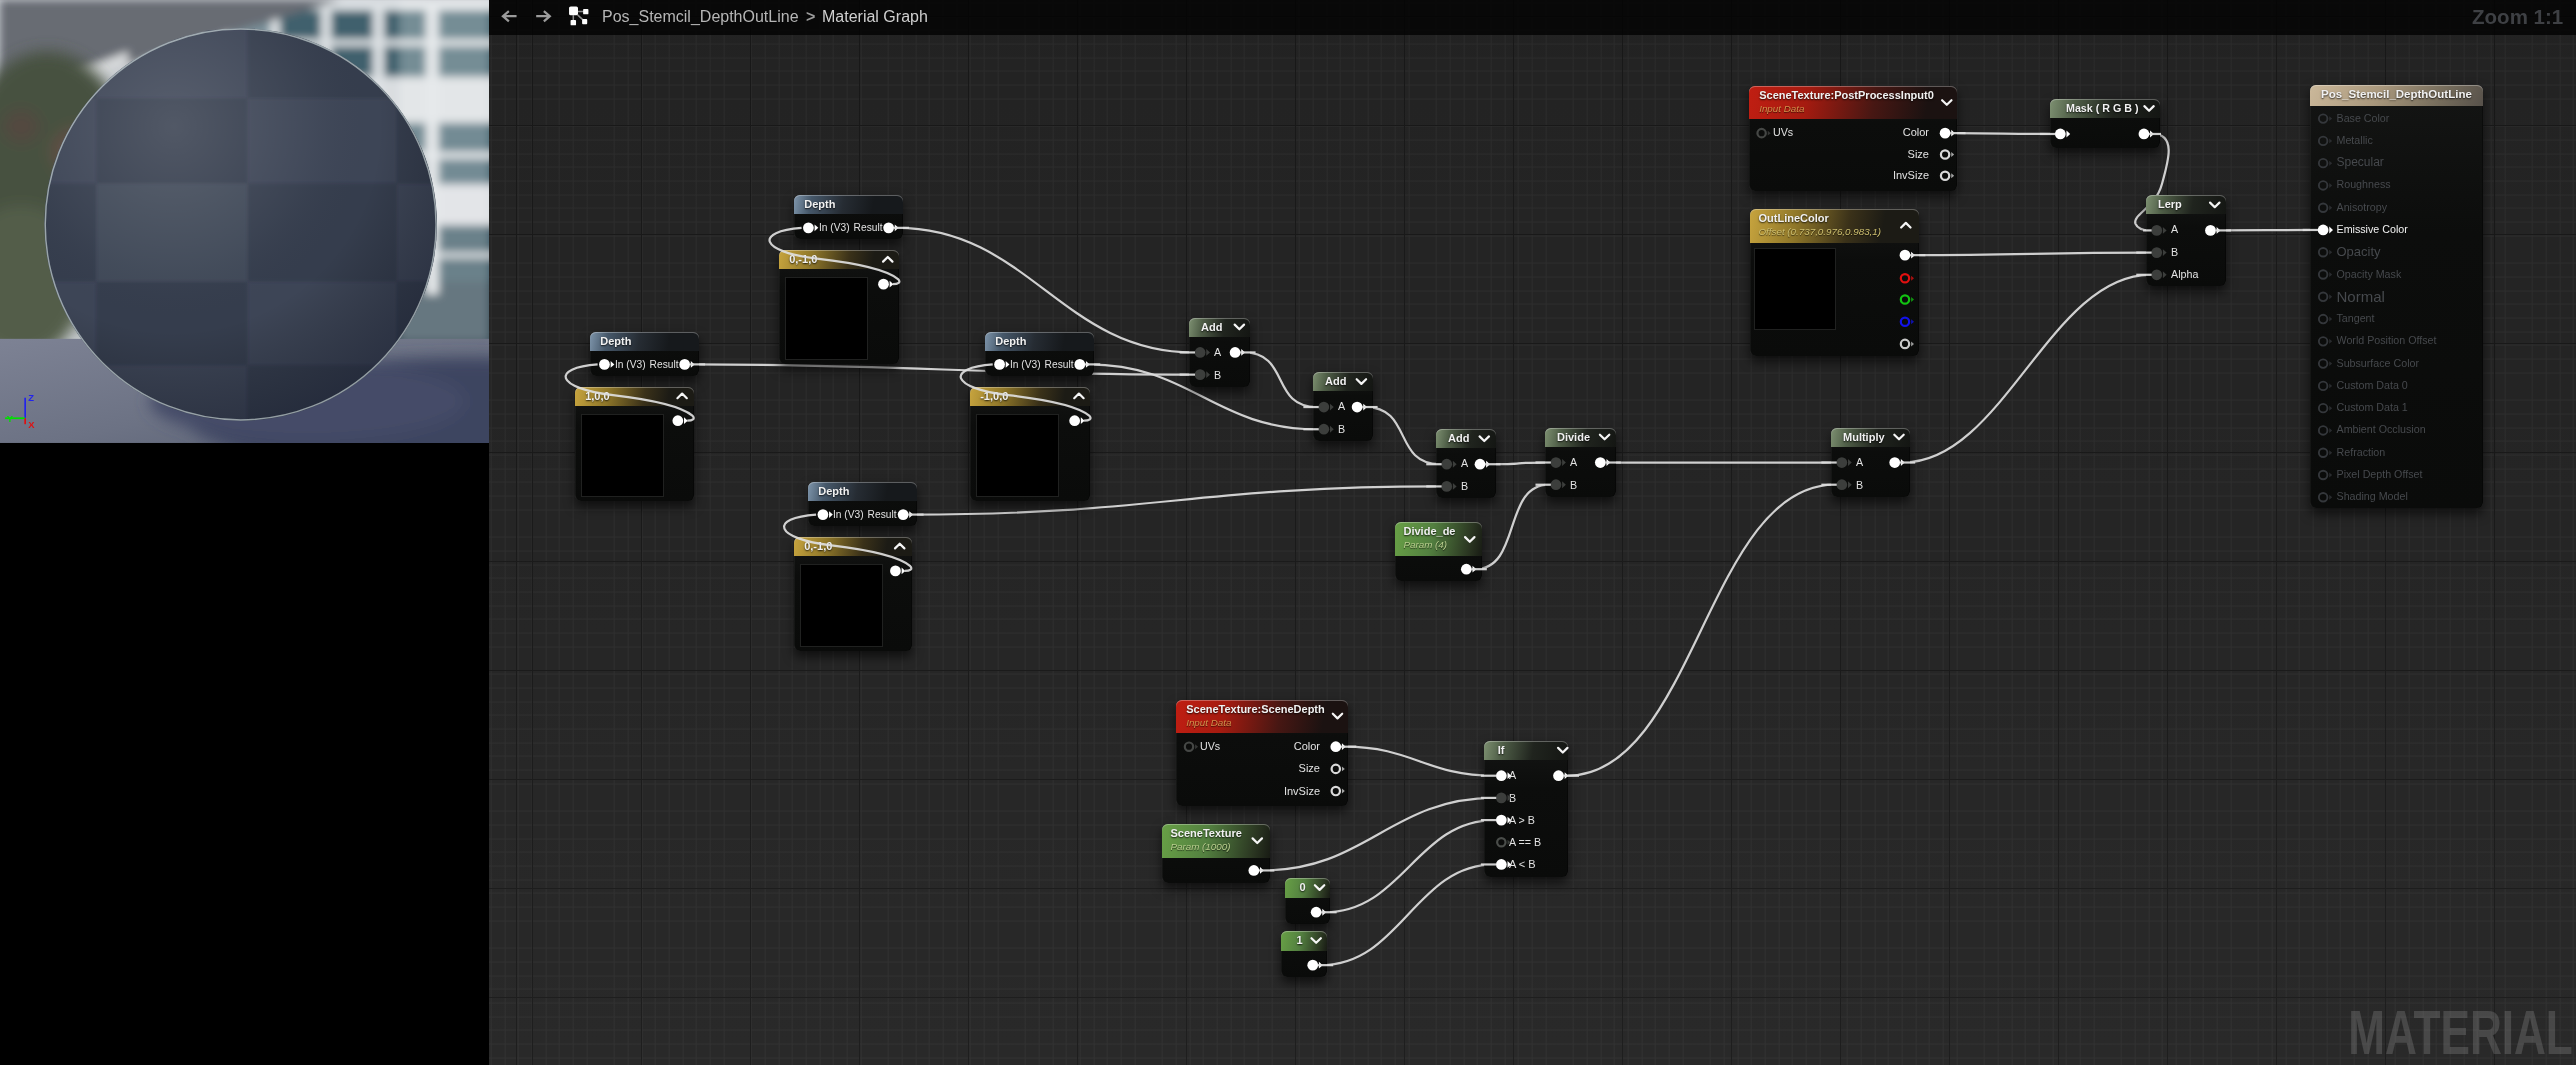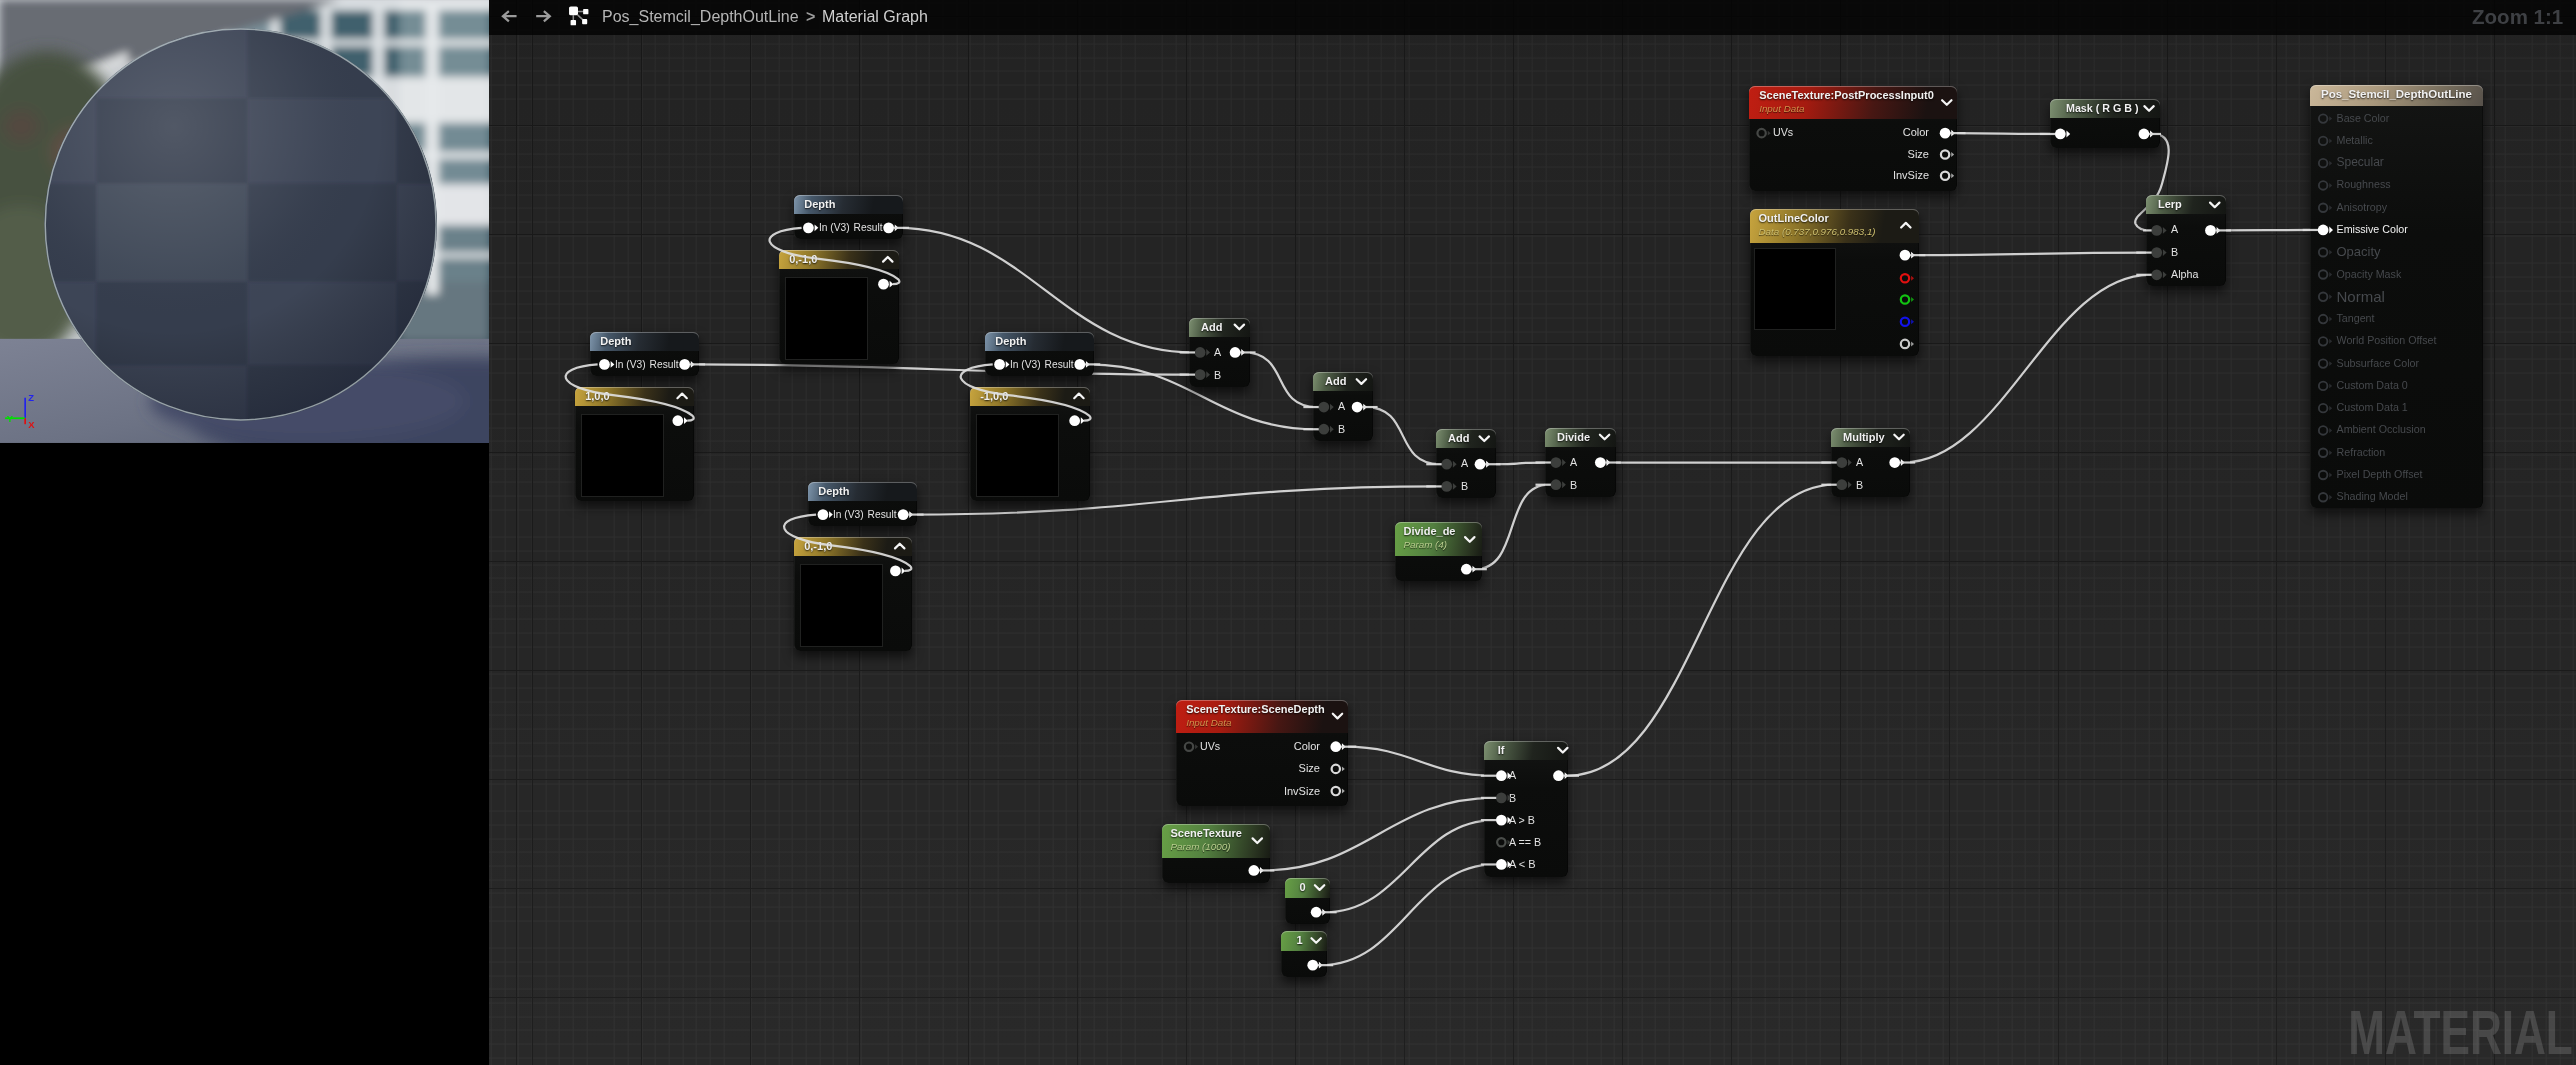--- a/index.html
+++ b/index.html
@@ -289,21 +289,21 @@
     <div class="tt" style="left:10.2px;top:2.6px;font-size:11px">SceneTexture:SceneDepth</div>
     <div class="ts" style="left:10.2px;top:17px;color:#d4924c">Input Data</div>
     <div class="lb" style="left:24px;top:39px;font-size:10.7px;color:#e2e2e2">UVs</div>
     <div class="lb" style="right:28px;top:39px;font-size:11px;color:#e2e2e2">Color</div>
     <div class="lb" style="right:28px;top:61px;font-size:11px;color:#e2e2e2">Size</div>
     <div class="lb" style="right:28px;top:84px;font-size:11px;color:#e2e2e2">InvSize</div>
   </div>
 <div class="nd" style="left:1750px;top:209px;width:169px;height:147px">
     <div class="hd" style="height:34px;background:linear-gradient(100deg,#c7a43e 0%,#8e7629 28%,#3a3119 58%,#1c1b15 78%)"></div>
     <div class="tt" style="left:8.5px;top:2.6px;font-size:11px">OutLineColor</div>
-    <div class="ts" style="left:8.5px;top:17px;color:#cdbf6f">Data (0.737,0.976,0.983,1)</div>
+    <div class="ts" style="left:8.5px;top:17px;color:#cdbf6f">Offset (0.737,0.976,0.983,1)</div>
     <div class="pv" style="left:4.3px;top:39px;width:82px;height:82px"></div>
   </div>
 <div class="nd" style="left:2310px;top:85px;width:173px;height:423px">
     <div class="hd" style="height:20.5px;background:linear-gradient(115deg,#cbb89a 0%,#a8977c 40%,#766d5c 75%,#57514a 100%)"></div>
     <div class="tt" style="left:11px;top:3.4px;font-size:11.5px;color:#f1f1f1">Pos_Stemcil_DepthOutLine</div>
     <div class="lb" style="left:26.5px;top:25.6px;font-size:10.7px;color:#46494d">Base Color</div>
     <div class="lb" style="left:26.5px;top:48px;font-size:10.7px;color:#46494d">Metallic</div>
     <div class="lb" style="left:26.5px;top:70px;font-size:12px;color:#46494d">Specular</div>
     <div class="lb" style="left:26.5px;top:92px;font-size:10.7px;color:#46494d">Roughness</div>
     <div class="lb" style="left:26.5px;top:115px;font-size:10.7px;color:#46494d">Anisotropy</div>

